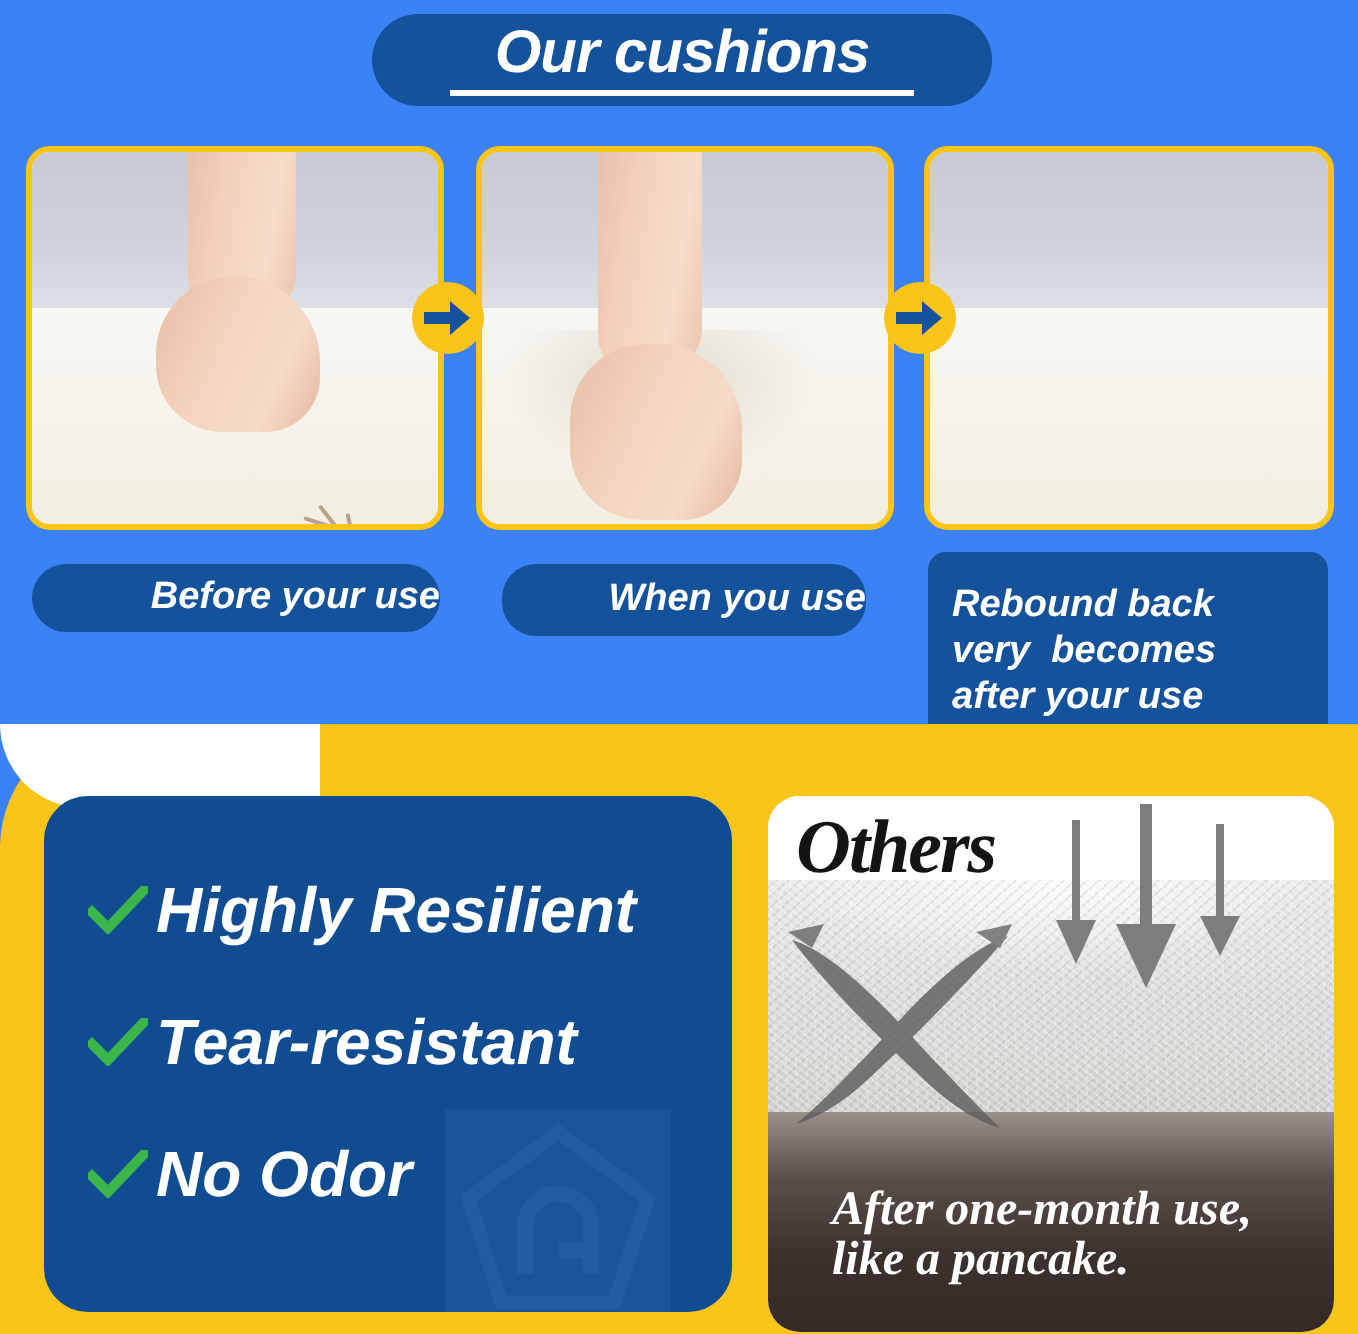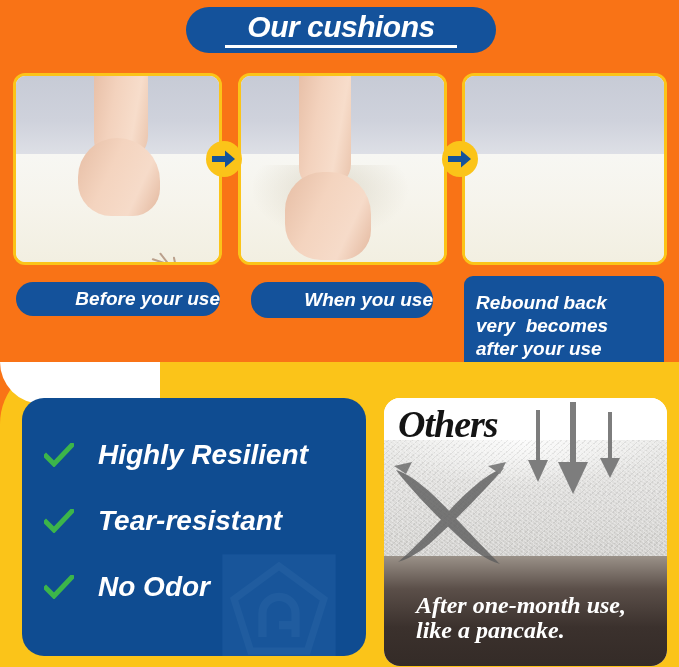--- a/index.html
+++ b/index.html
@@ -11,21 +11,21 @@
     font-family: "Liberation Sans", sans-serif;
     overflow: hidden;
     position: relative;
   }
 
   #infographic {
     position: absolute;
     inset: 0;
     width: 679px;
     height: 667px;
-    background: #f97316;
+    background: #3b82f6;
   }
 
   
   .title-pill {
     position: absolute;
     left: 186px;
     top: 7px;
     width: 310px;
     height: 46px;
     background: #14529B;
@@ -213,25 +213,25 @@
     width: 300px;
   }
   .feature-row {
     display: flex;
     align-items: center;
     height: 38px;
     margin-bottom: 28px;
   }
   .check-icon { width: 30px; flex: 0 0 30px; }
   .feature-text {
-    font-size: 28px;
+    font-size: 32px;
     font-weight: bold;
     font-style: italic;
     color: #ffffff;
-    margin-left: 24px;
+    margin-left: 4px;
     white-space: nowrap;
     text-align: right;
   }
   .watermark {
     position: absolute;
     left: 196px;
     bottom: -14px;
     width: 122px;
     height: 118px;
     opacity: .30;

